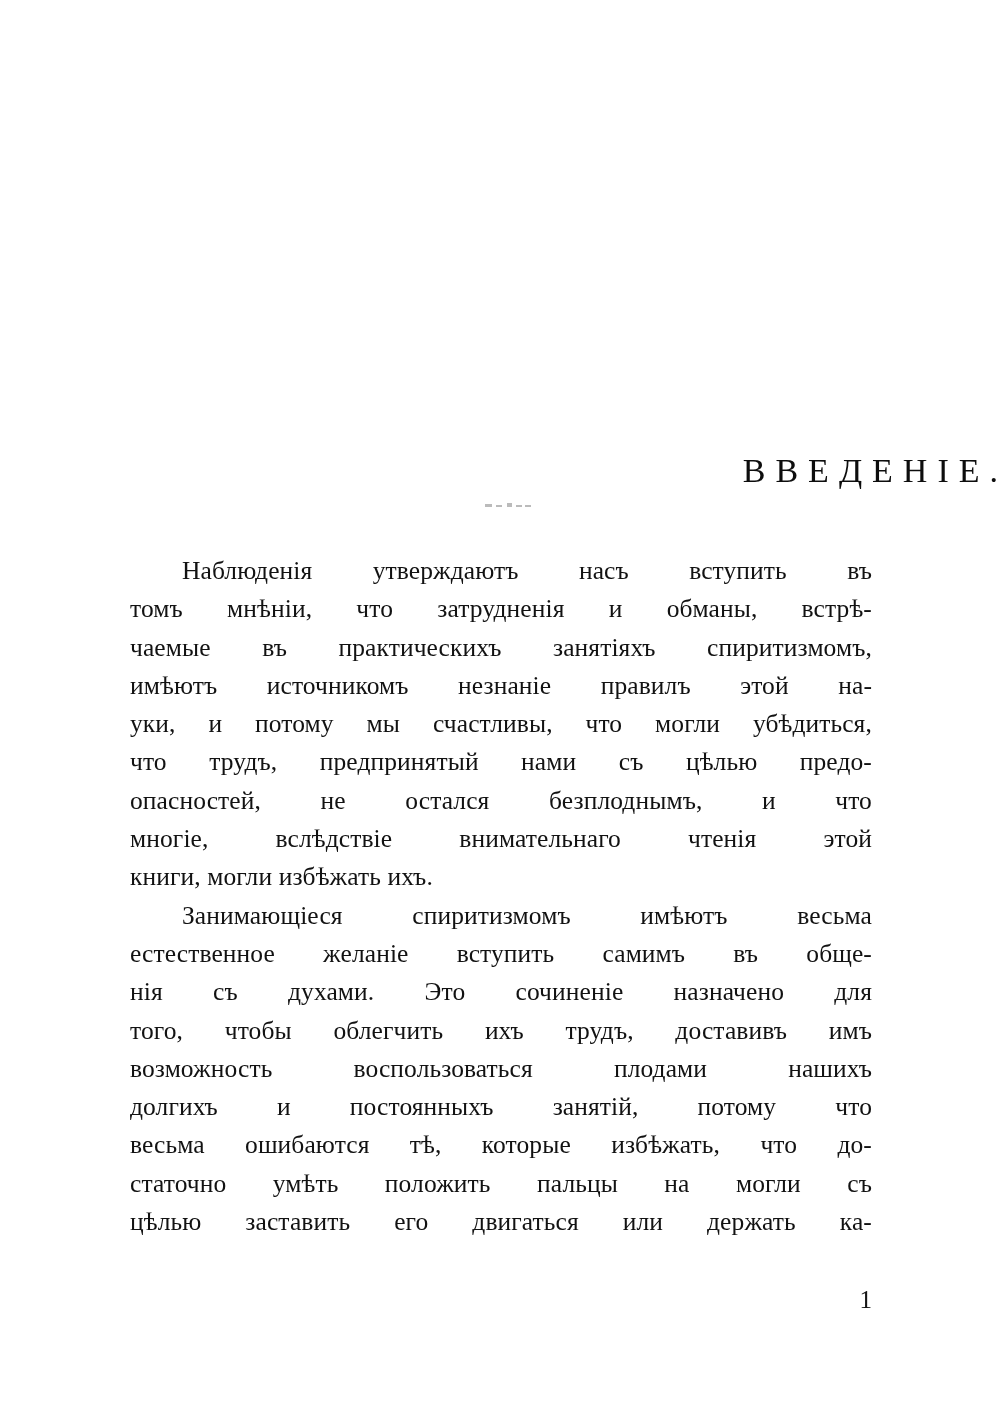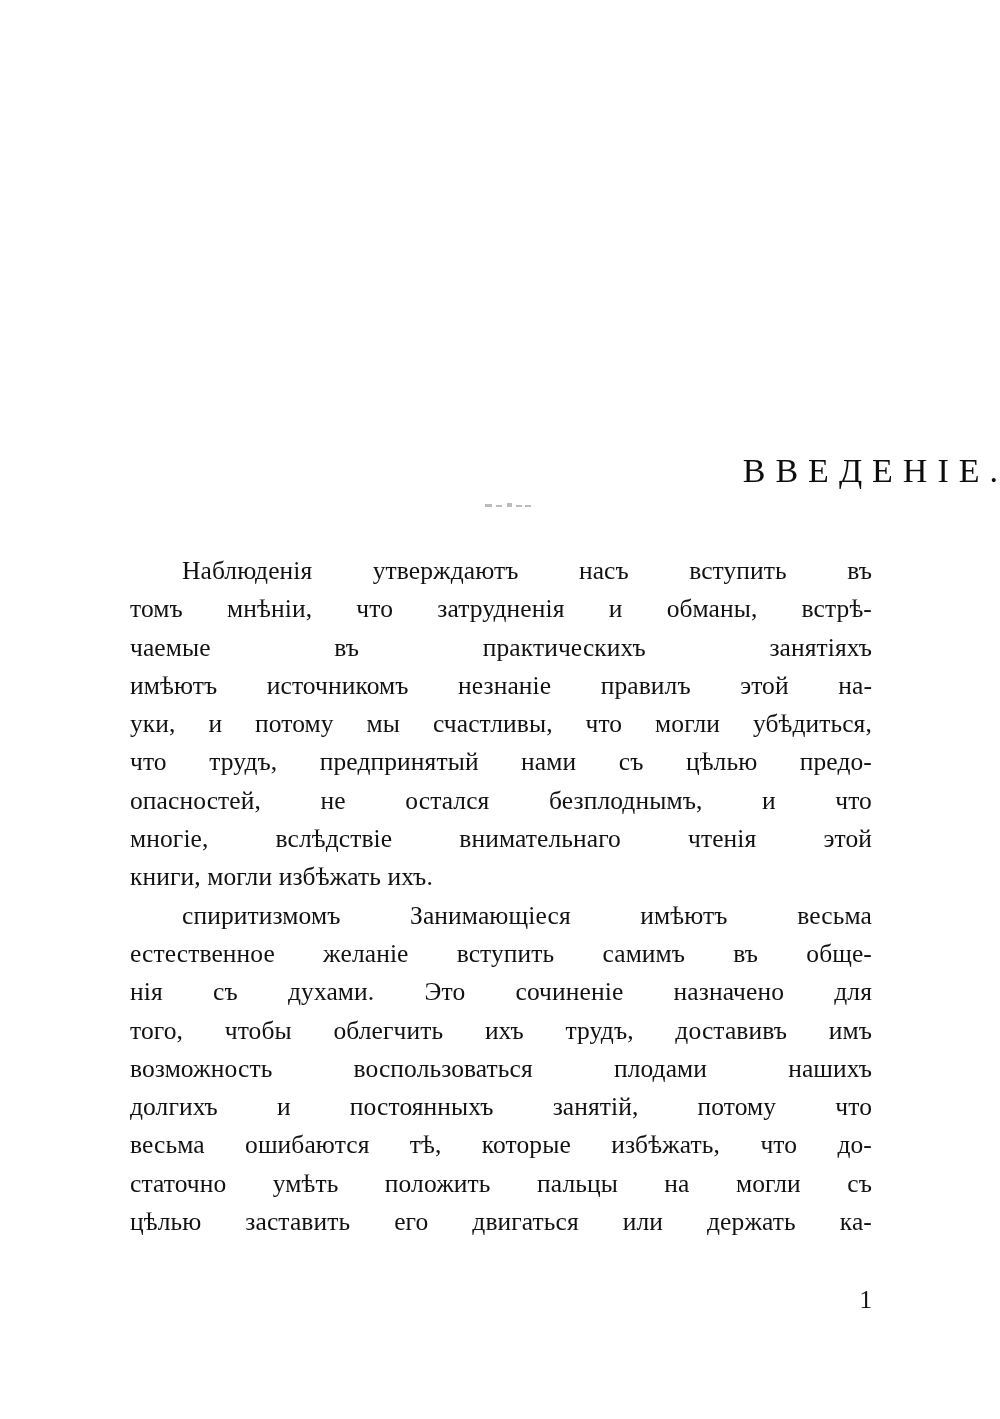--- a/index.html
+++ b/index.html
@@ -140,20 +140,21 @@
         <i>затрудненія</i>
         <i>и</i>
         <i>обманы,</i>
         <i>встрѣ-</i>
       </div>
       <div class="text-line justify">
         <i>чаемые</i>
         <i>въ</i>
         <i>практическихъ</i>
         <i>занятіяхъ</i>
+        <i>спиритизмомъ,</i>
       </div>
       <div class="text-line justify">
         <i>имѣютъ</i>
         <i>источникомъ</i>
         <i>незнаніе</i>
         <i>правилъ</i>
         <i>этой</i>
         <i>на-</i>
       </div>
       <div class="text-line justify">
@@ -185,22 +186,22 @@
       </div>
       <div class="text-line justify">
         <i>многіе,</i>
         <i>вслѣдствіе</i>
         <i>внимательнаго</i>
         <i>чтенія</i>
         <i>этой</i>
       </div>
       <div class="text-line">книги, могли избѣжать ихъ.</div>
       <div class="text-line justify indent-first">
+        <i>Занимающіеся</i>
         <i>спиритизмомъ</i>
-        <i>Занимающіеся</i>
         <i>имѣютъ</i>
         <i>весьма</i>
       </div>
       <div class="text-line justify">
         <i>естественное</i>
         <i>желаніе</i>
         <i>вступить</i>
         <i>самимъ</i>
         <i>въ</i>
         <i>обще-</i>

